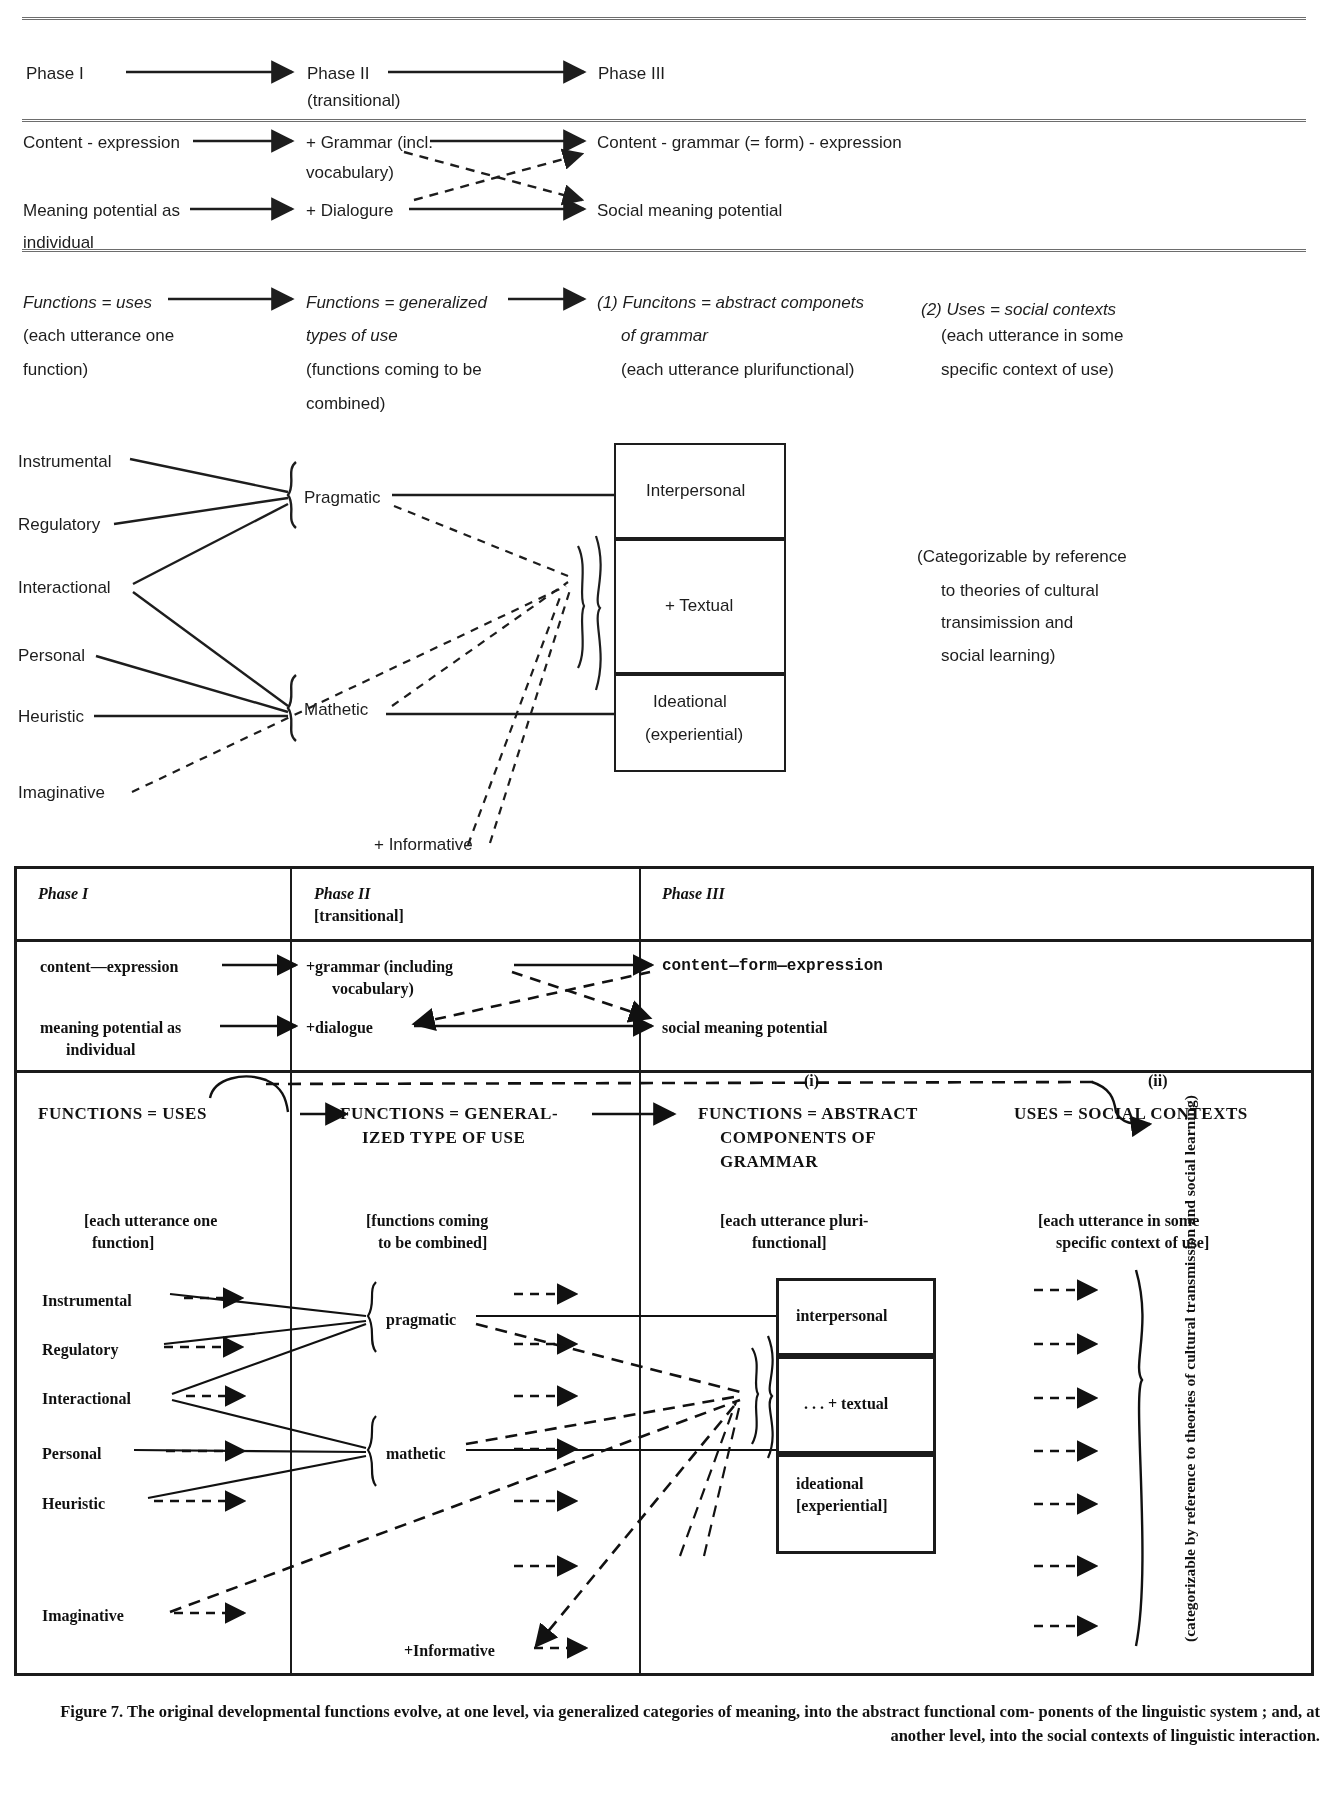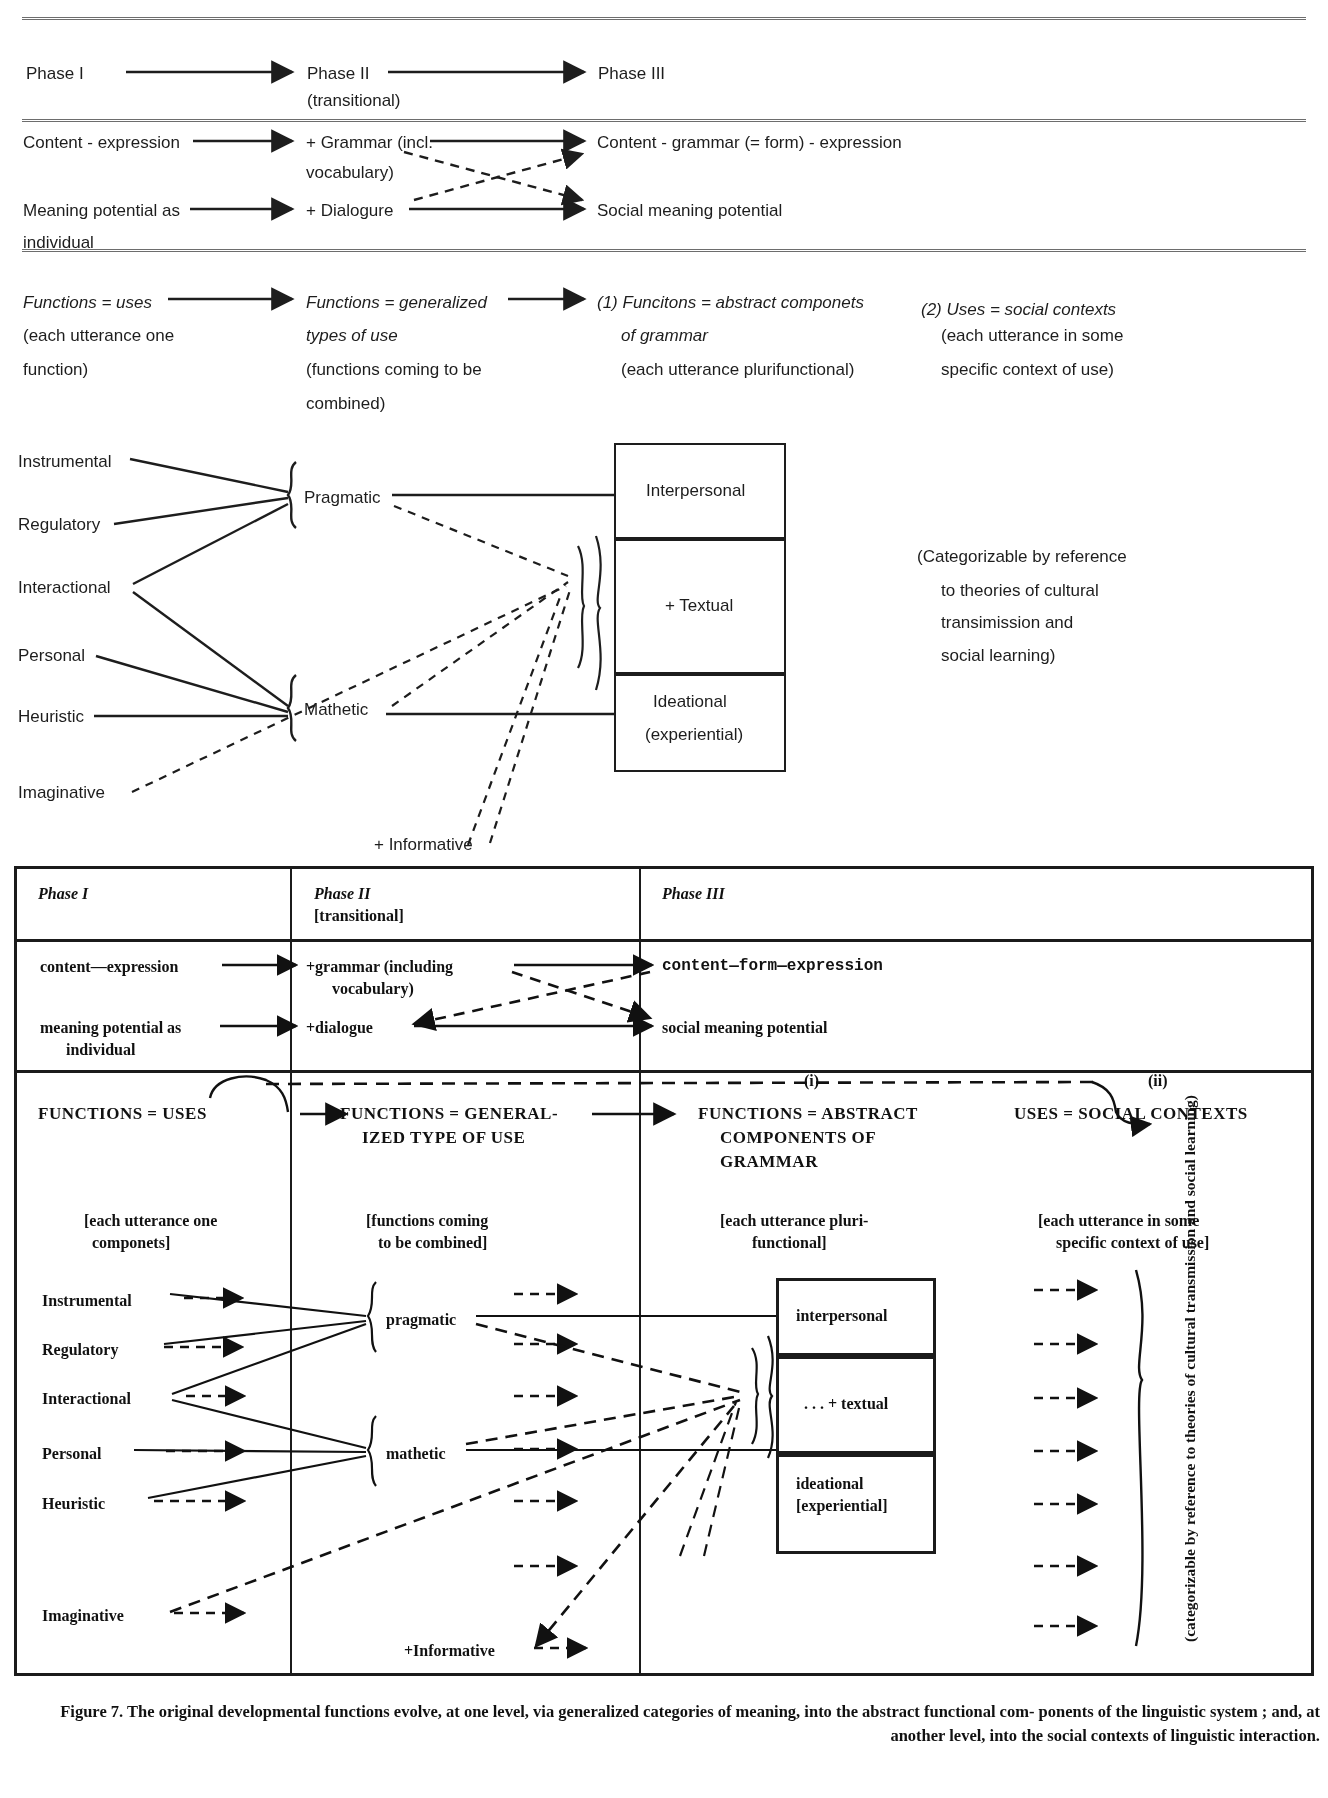--- a/index.html
+++ b/index.html
@@ -253,21 +253,21 @@
     <div class="stxt" style="left:318px; top:113px;">vocabulary)</div>
     <div class="stxt" style="left:648px; top:91px;font-family:Liberation Mono, monospace;">content—form—expression</div>
 
     <div class="stxt" style="left:26px; top:152px;">meaning potential as</div>
     <div class="stxt" style="left:52px; top:174px;">individual</div>
     <div class="stxt" style="left:292px; top:152px;">+dialogue</div>
     <div class="stxt" style="left:648px; top:152px;">social meaning potential</div>
 
     <div class="stxt caps" style="left:24px; top:238px; font-size:17px;">FUNCTIONS = USES</div>
     <div class="stxt" style="left:42px; top:345px;margin-left:28px;">[each utterance one</div>
-    <div class="stxt" style="left:78px; top:367px;">componets]</div>
+    <div class="stxt" style="left:78px; top:367px;">function]</div>
 
     <div class="stxt caps" style="left:326px; top:238px; font-size:17px;">FUNCTIONS = GENERAL-</div>
     <div class="stxt caps" style="left:348px; top:262px; font-size:17px;">IZED TYPE OF USE</div>
     <div class="stxt" style="left:352px; top:345px;">[functions coming</div>
     <div class="stxt" style="left:364px; top:367px;">to be combined]</div>
 
     <div class="stxt" style="left:790px; top:205px;">(i)</div>
     <div class="stxt caps" style="left:684px; top:238px; font-size:17px;">FUNCTIONS = ABSTRACT</div>
     <div class="stxt caps" style="left:706px; top:262px; font-size:17px;">COMPONENTS OF</div>
     <div class="stxt caps" style="left:706px; top:286px; font-size:17px;">GRAMMAR</div>

